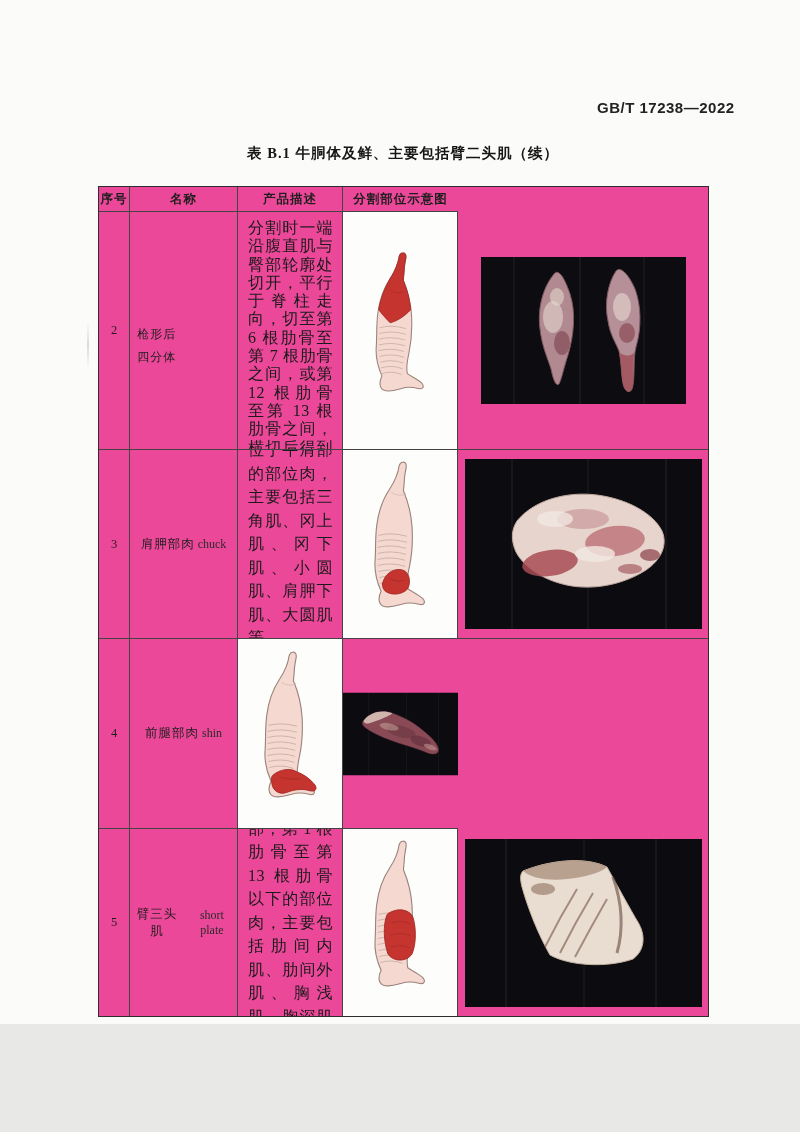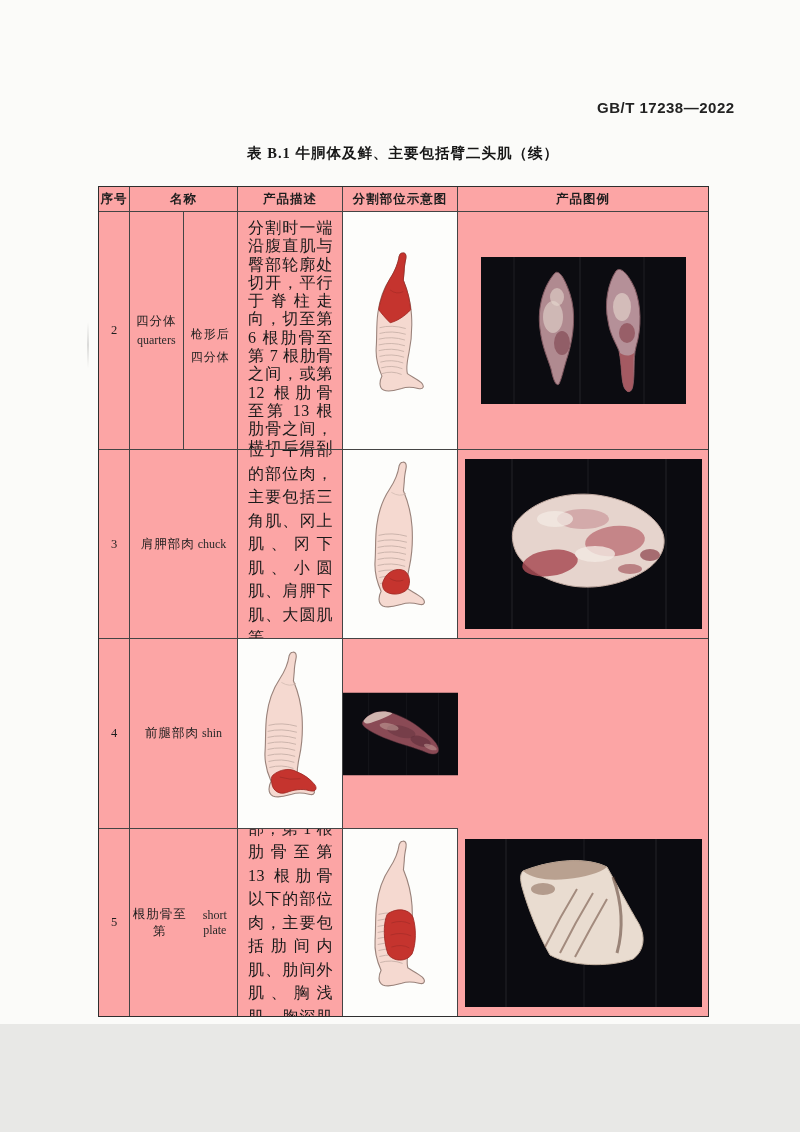--- a/index.html
+++ b/index.html
@@ -18,21 +18,21 @@
     position:absolute;top:144px;left:98px;width:610px;text-align:center;
     font-weight:700;font-size:14.5px;letter-spacing:1px;color:#161616;
   }
   .page-no{
     position:absolute;top:1038px;left:686px;font-size:13px;color:#333;
   }
   .scan-mark{position:absolute;left:87px;top:322px;width:2px;height:46px;
     background:linear-gradient(#0000,#9995,#0000);}
   .btable{
     position:absolute;top:186px;left:98px;width:609px;
-    border:1.6px solid #2e2e2e;background:#fca5a5;
+    border:1.6px solid #2e2e2e;background:#ec4899;
   }
   .trow{display:grid;grid-template-columns:31px 108px 105px 115px 1fr;}
   .cell{
     border-right:1px solid #444;border-bottom:1px solid #444;
     box-sizing:border-box;position:relative;overflow:hidden;
     display:flex;align-items:center;justify-content:center;
   }
   .cell:last-child{border-right:none;}
   .trow:last-child .cell{border-bottom:none;}
   .thead .cell{font-weight:700;font-size:12.5px;letter-spacing:1px;}
@@ -68,30 +68,25 @@
 
   <div class="scan-mark"></div>
 
   <div class="btable">
 
     <div class="trow thead" style="height:25px">
       <div class="cell">序号</div>
       <div class="cell">名称</div>
       <div class="cell">产品描述</div>
       <div class="cell">分割部位示意图</div>
-      <div class="cell">产品图例</div>
     </div>
 
     <div class="trow" style="height:238px">
       <div class="cell num-cell">2</div>
       <div class="cell name-split">
-        <div class="subcell first">
-          <span class="name-cn">四分体</span>
-          <span class="name-en">quarters</span>
-        </div>
         <div class="subcell">
           <span class="name-sub">枪形后四分体</span>
         </div>
       </div>
       <div class="cell desc-cell">
         <div class="desc tight">分割时一端沿腹直肌与臀部轮廓处切开，平行于脊柱走向，切至第 6 根肋骨至第 7 根肋骨之间，或第 12 根肋骨至第 13 根肋骨之间，横切后得到的后半部分称为枪形后四分体</div>
       </div>
       <div class="cell diagram-cell">
         <svg width="84" height="164" viewBox="0 0 100 200">
           <path d="M53,5 C56,4 58,7 57,12 C56,17 55,22 55,27 L54,38 C59,50 63,64 64,80 C65,96 64,112 61,126 C59,136 57,144 59,152 C63,155 70,158 76,163 C80,167 79,172 72,170 C64,168 58,168 52,170 C45,172 37,175 30,172 C24,169 25,161 28,155 C24,146 20,134 21,120 C22,106 21,92 23,78 C25,62 30,48 38,36 C44,27 48,16 49,9 C50,6 51,5 53,5 Z" fill="#f5d9d0" stroke="#9a837b" stroke-width="1.3"></path>
@@ -210,21 +205,21 @@
           <ellipse cx="160" cy="100" rx="22" ry="10" fill="#5f2f3a" opacity=".6" transform="rotate(18 160 100)"></ellipse>
           <ellipse cx="95" cy="70" rx="20" ry="7" fill="#caa9a2" opacity=".5" transform="rotate(12 95 70)"></ellipse>
           <ellipse cx="180" cy="112" rx="14" ry="5" fill="#c9a49e" opacity=".5" transform="rotate(20 180 112)"></ellipse>
         </svg>
       </div>
     </div>
 
     <div class="trow" style="height:187px">
       <div class="cell num-cell">5</div>
       <div class="cell name-cell">
-        <span class="name-cn">根肋骨至第</span>
+        <span class="name-cn">臂三头肌</span>
         <span class="name-en">short plate</span>
       </div>
       <div class="cell desc-cell mid">
         <div class="desc roomy">位于胸腹部，第 1 根肋骨至第 13 根肋骨以下的部位肉，主要包括肋间内肌、肋间外肌、胸浅肌、胸深肌等</div>
       </div>
       <div class="cell diagram-cell">
         <svg width="88" height="172" viewBox="0 0 100 200">
           <path d="M53,5 C56,4 58,7 57,12 C56,17 55,22 55,27 L54,38 C59,50 63,64 64,80 C65,96 64,112 61,126 C59,136 57,144 59,152 C63,155 70,158 76,163 C80,167 79,172 72,170 C64,168 58,168 52,170 C45,172 37,175 30,172 C24,169 25,161 28,155 C24,146 20,134 21,120 C22,106 21,92 23,78 C25,62 30,48 38,36 C44,27 48,16 49,9 C50,6 51,5 53,5 Z" fill="#f5d9d0" stroke="#9a837b" stroke-width="1.3"></path>
           <g stroke="#c9b2a9" stroke-width="1.1" fill="none">
             <path d="M25,90 Q40,86 58,91"></path>

